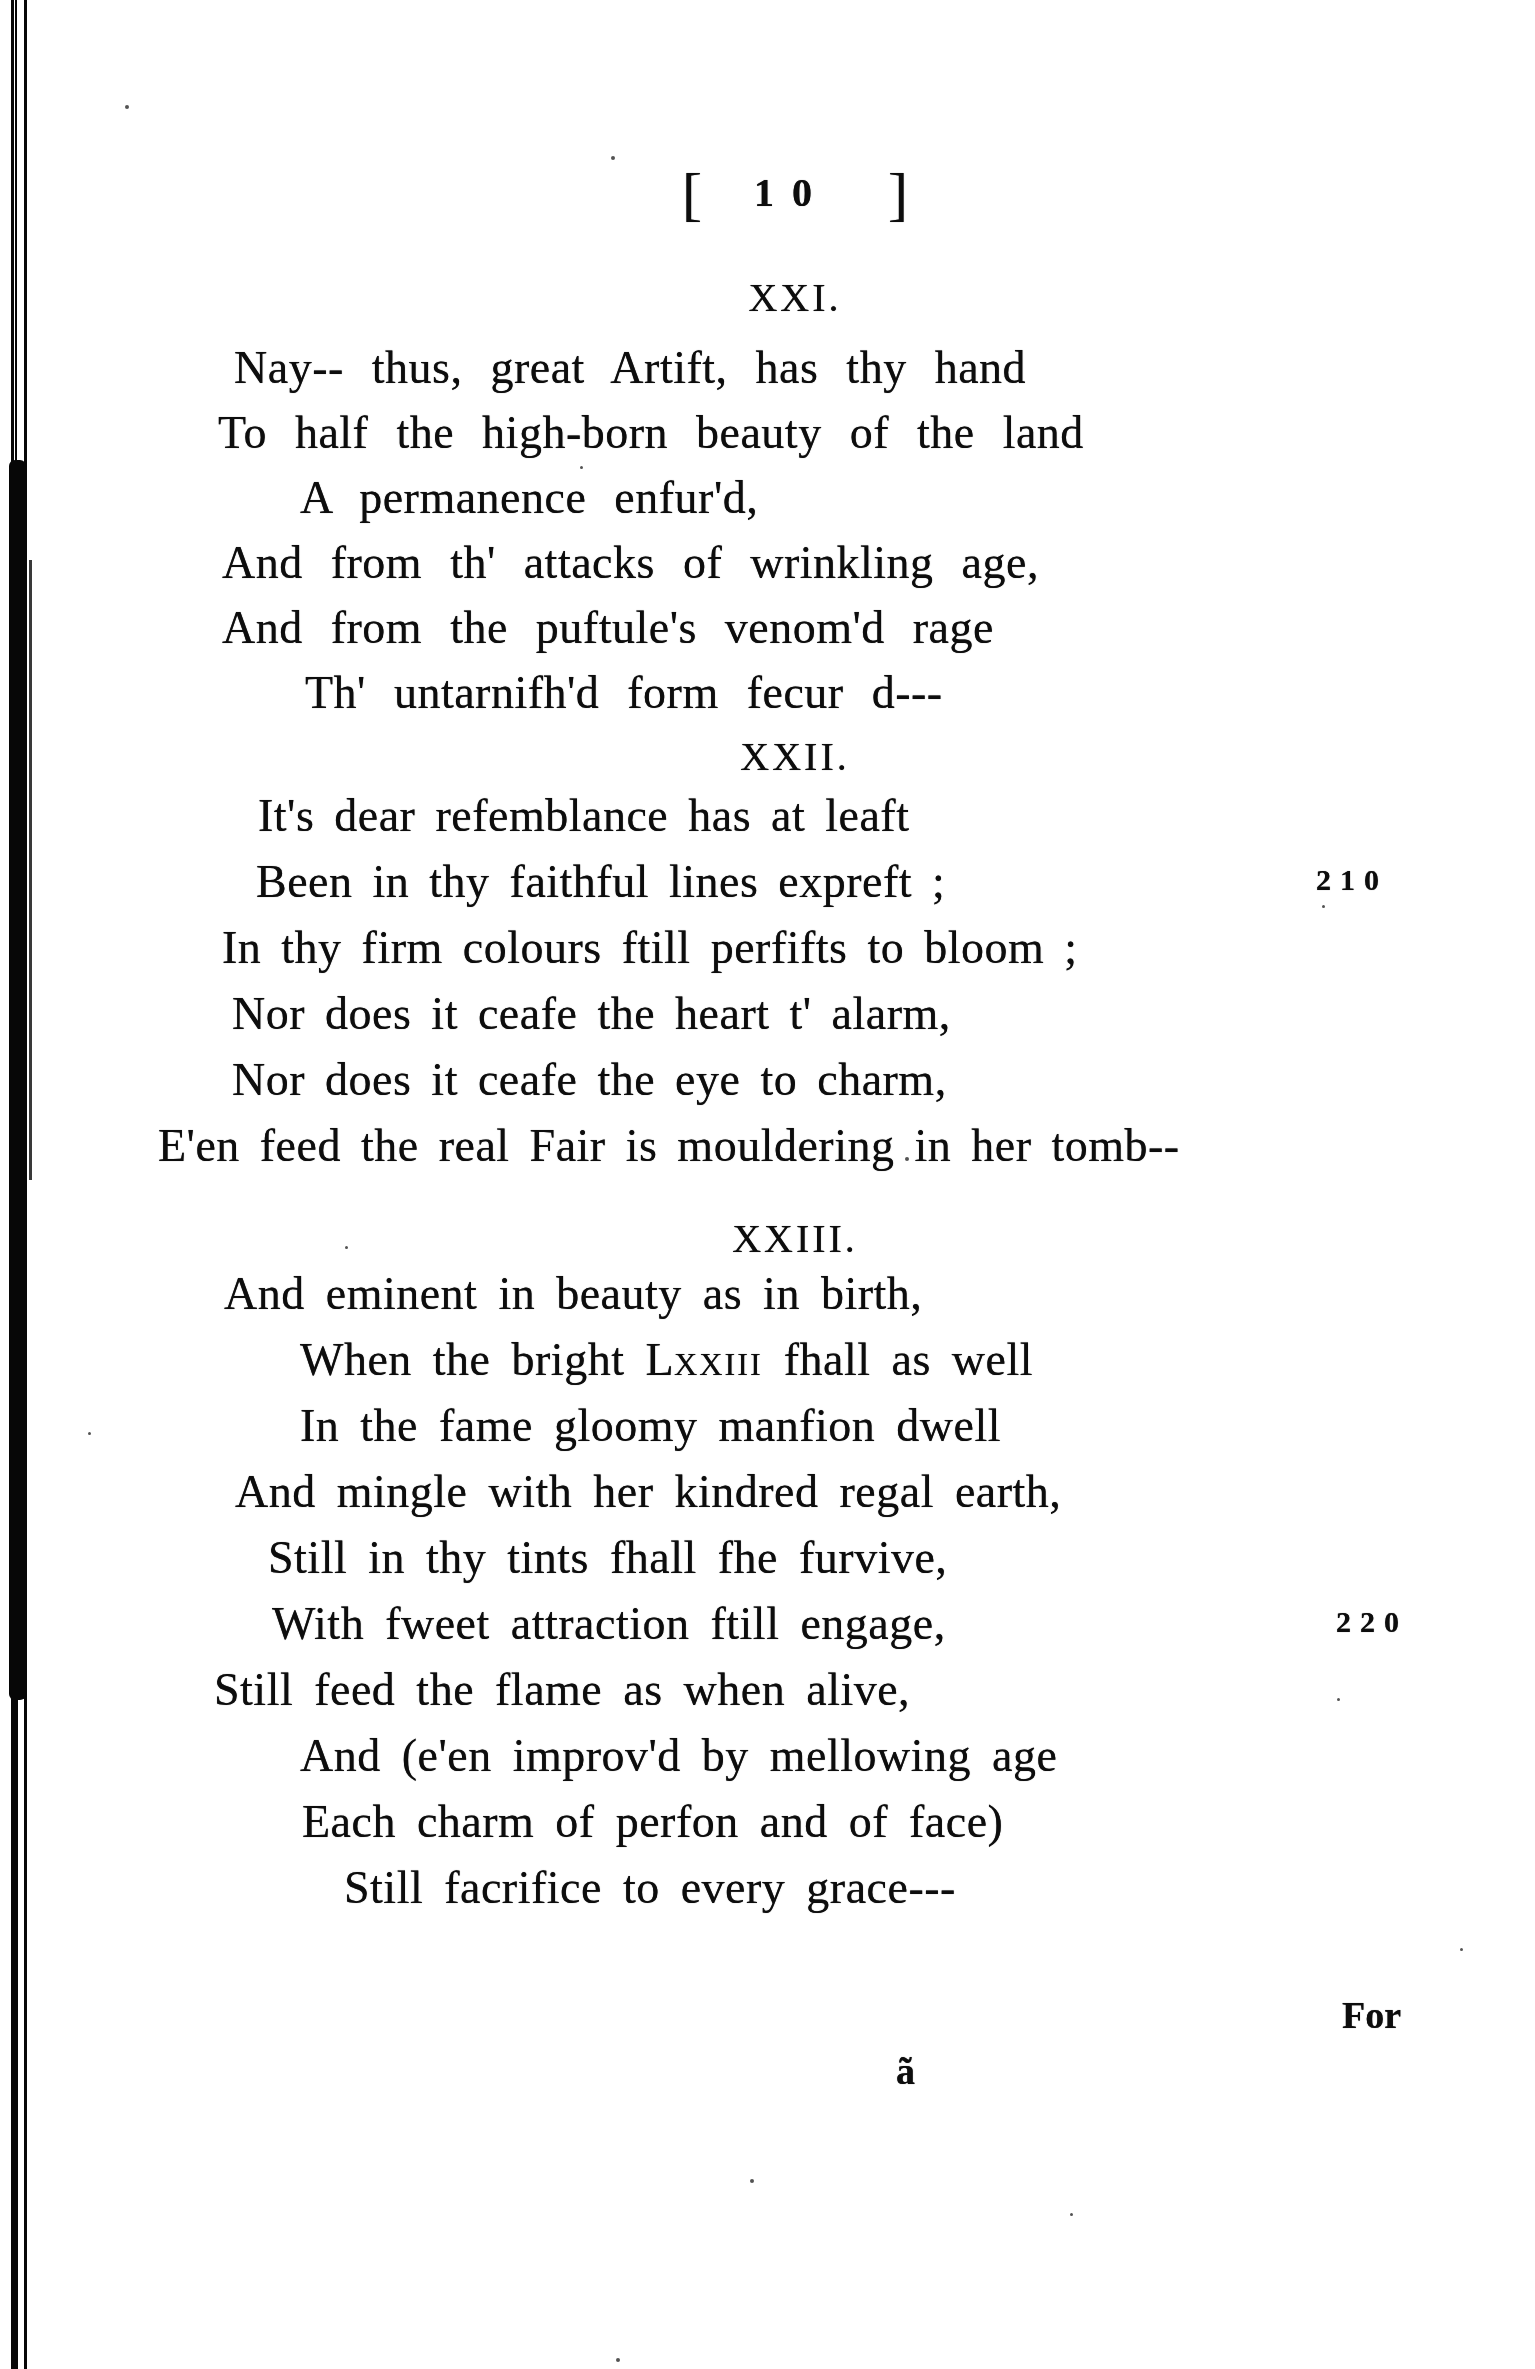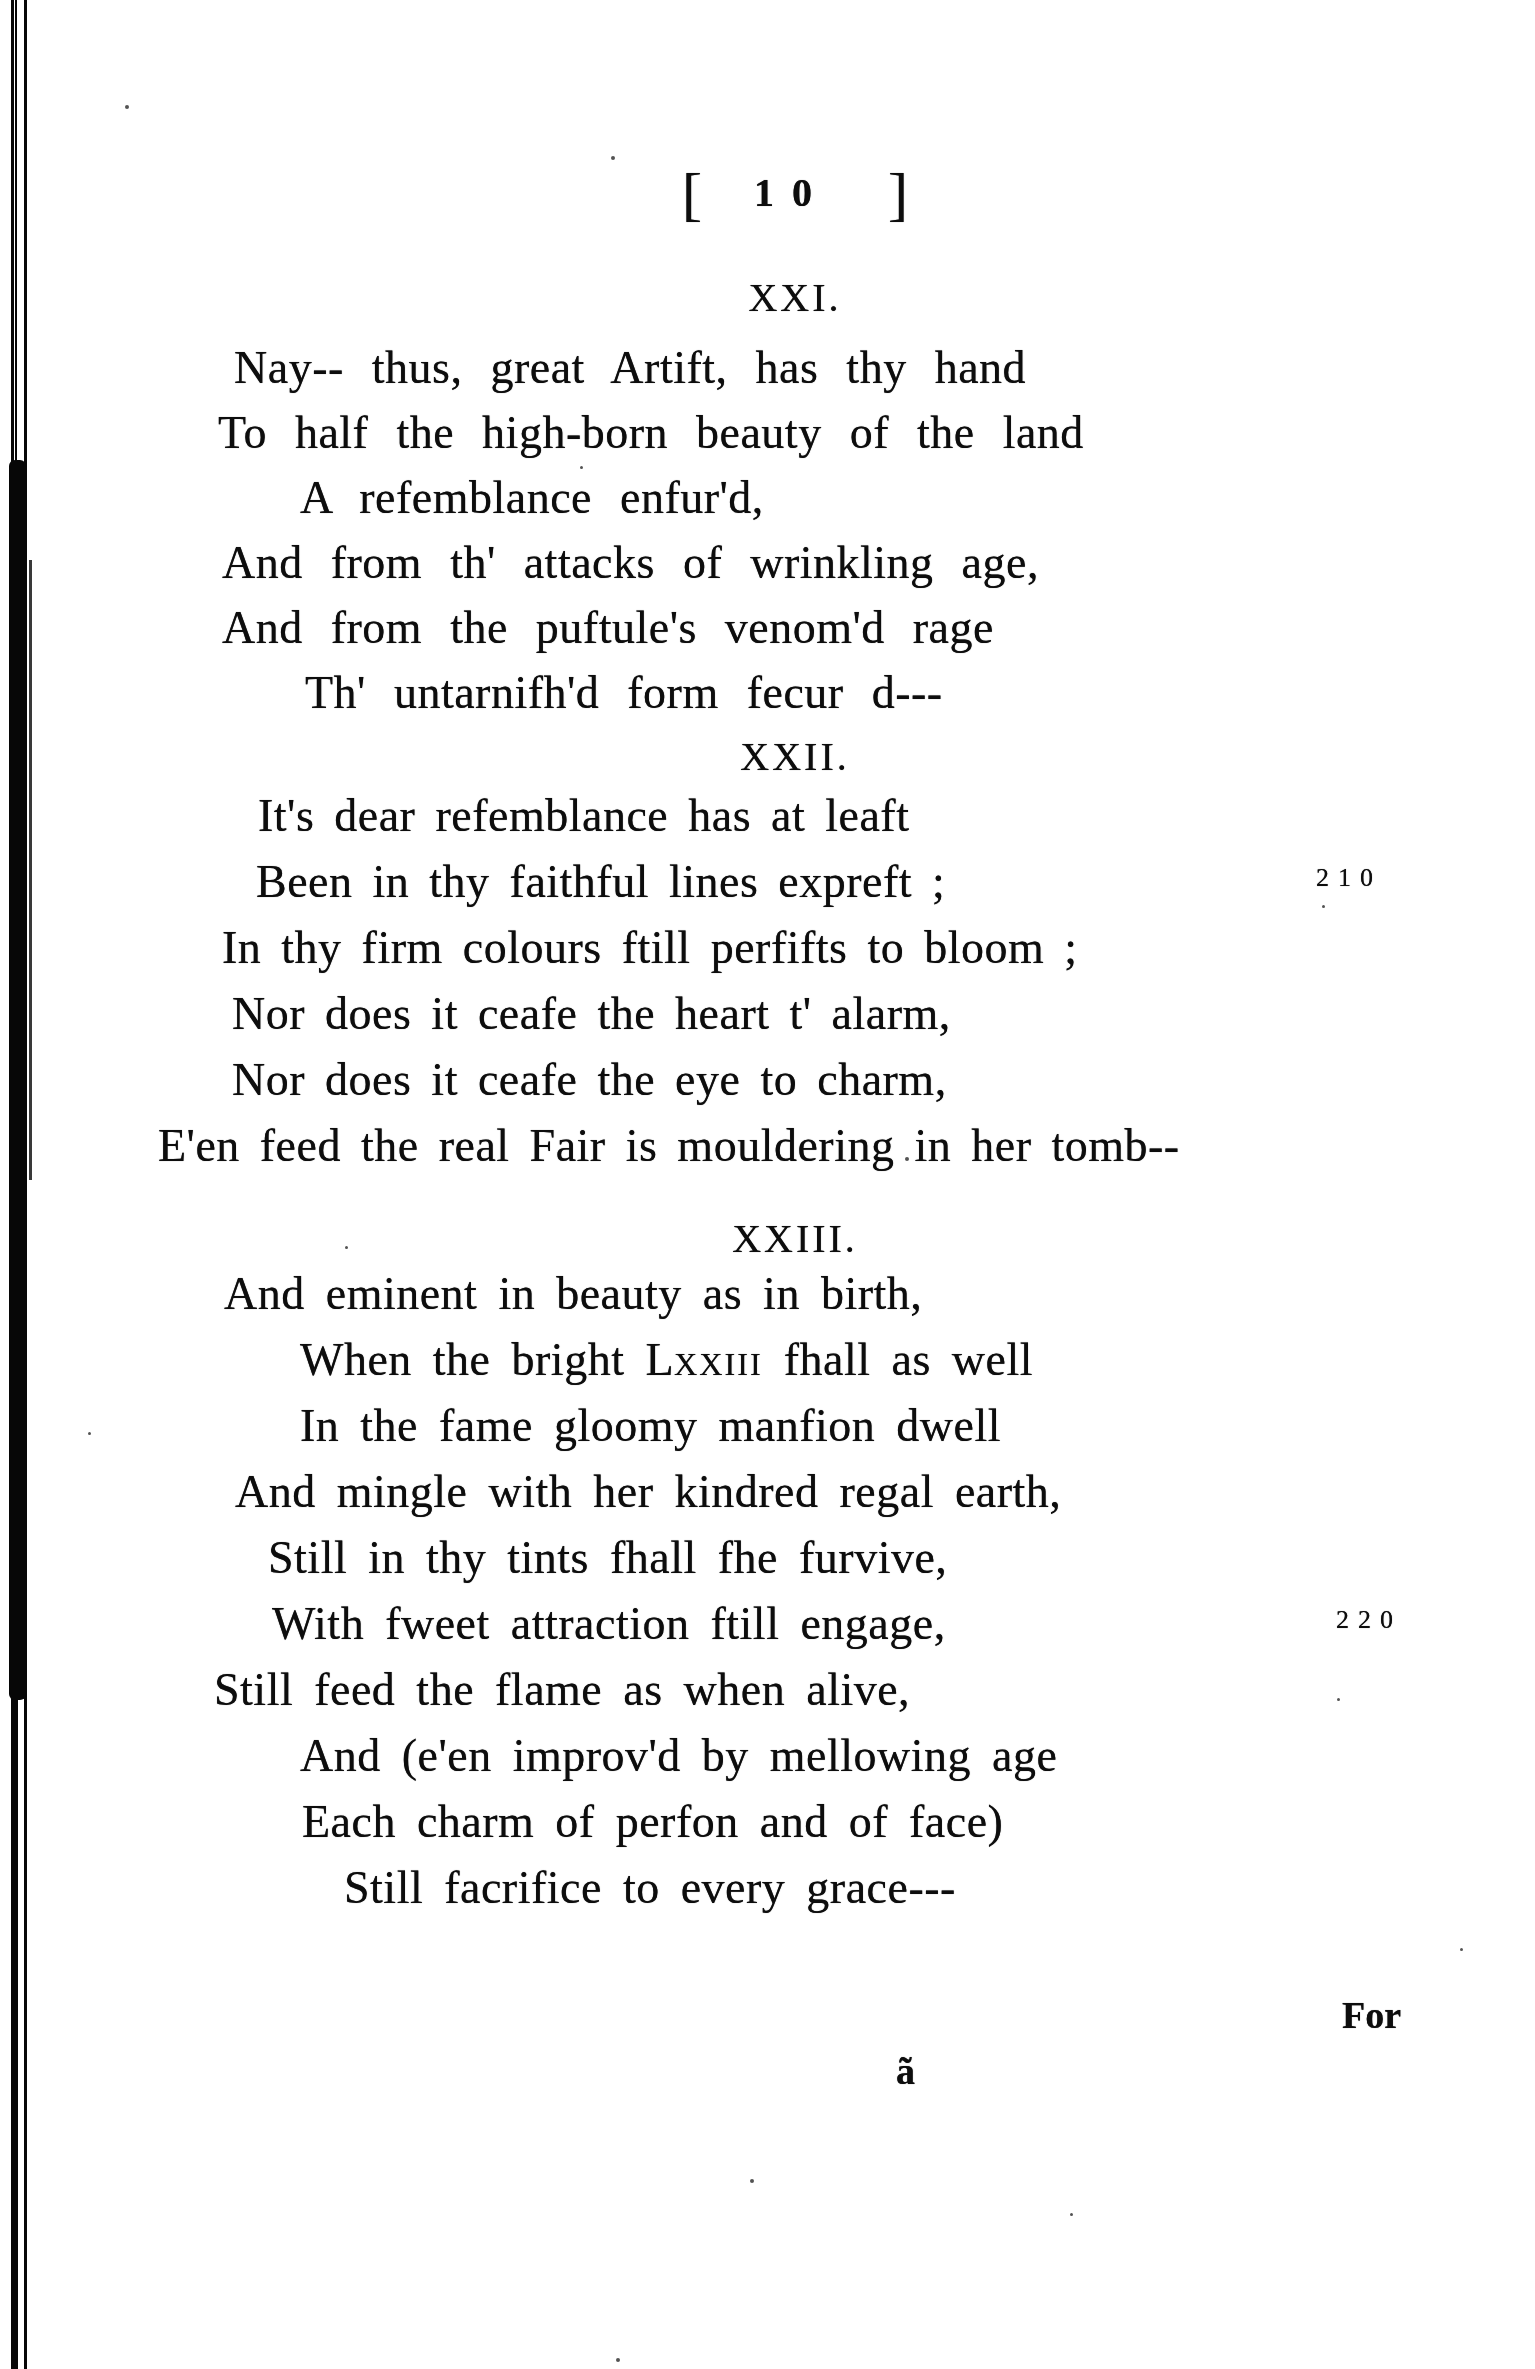--- a/index.html
+++ b/index.html
@@ -29,21 +29,21 @@
   }
   .poem-line{
     position:absolute;font-size:46px;line-height:1;white-space:pre;
     letter-spacing:.5px;
   }
   .st0{word-spacing:16px;}
   .st1{word-spacing:8px;}
   .st2{word-spacing:9px;}
   .sc{font-size:.7em;letter-spacing:2px;}
   .line-number{
-    position:absolute;font-size:26px;letter-spacing:9px;line-height:1;font-weight:400;
+    position:absolute;font-size:30px;letter-spacing:9px;line-height:1;font-weight:700;
   }
   #catchword{
     position:absolute;left:1342px;top:1996px;font-size:38px;font-weight:700;line-height:1;
   }
   #sig-mark{
     position:absolute;left:896px;top:2052px;font-size:38px;font-weight:700;line-height:1;
   }
   .speck{position:absolute;background:#1a1a1a;border-radius:50%;opacity:.75;text-shadow:none;}
 </style>
 </head>
@@ -59,21 +59,21 @@
     <div class="streak" style="left:13px;top:1690px;width:5px;height:679px;"></div>
     <div class="streak" style="left:29px;top:560px;width:3px;height:620px;opacity:.8;"></div>
   </div>
 
   <div id="header-row"><span class="bracket">[</span><span class="gap-l"></span><span class="pgnum">10</span><span class="gap-r"></span><span class="bracket">]</span></div>
 
   <div id="poem">
       <div class="stanza-heading" style="top: 278px;">XXI.</div>
       <div class="poem-line st0" style="top: 345px; left: 222px; margin-left: 12px;">Nay-- thus, great Artift, has thy hand</div>
       <div class="poem-line st0" style="top: 410px; left: 218px;">To half the high-born beauty of the land</div>
-      <div class="poem-line st0" style="top: 475px; left: 300px;">A refemblance enfur'd,</div>
+      <div class="poem-line st0" style="top: 475px; left: 300px;">A permanence enfur'd,</div>
       <div class="poem-line st0" style="top: 540px; left: 222px;">And from th' attacks of wrinkling age,</div>
       <div class="poem-line st0" style="top: 605px; left: 222px;">And from the puftule's venom'd rage</div>
       <div class="poem-line st0" style="top: 670px; left: 305px;">Th' untarnifh'd form fecur d---</div>
       <div class="stanza-heading" style="top: 737px;">XXII.</div>
       <div class="poem-line st1" style="top: 793px; left: 258px;">It's dear refemblance has at leaft</div>
       <div class="poem-line st1" style="top: 859px; left: 256px;">Been in thy faithful lines expreft ;</div>
       <div class="line-number" style="top: 865px; left: 1316px;">210</div>
       <div class="poem-line st1" style="top: 925px; left: 222px;">In thy firm colours ftill perfifts to bloom ;</div>
       <div class="poem-line st1" style="top: 991px; left: 232px;">Nor does it ceafe the heart t' alarm,</div>
       <div class="poem-line st1" style="top: 1057px; left: 232px;">Nor does it ceafe the eye to charm,</div>

